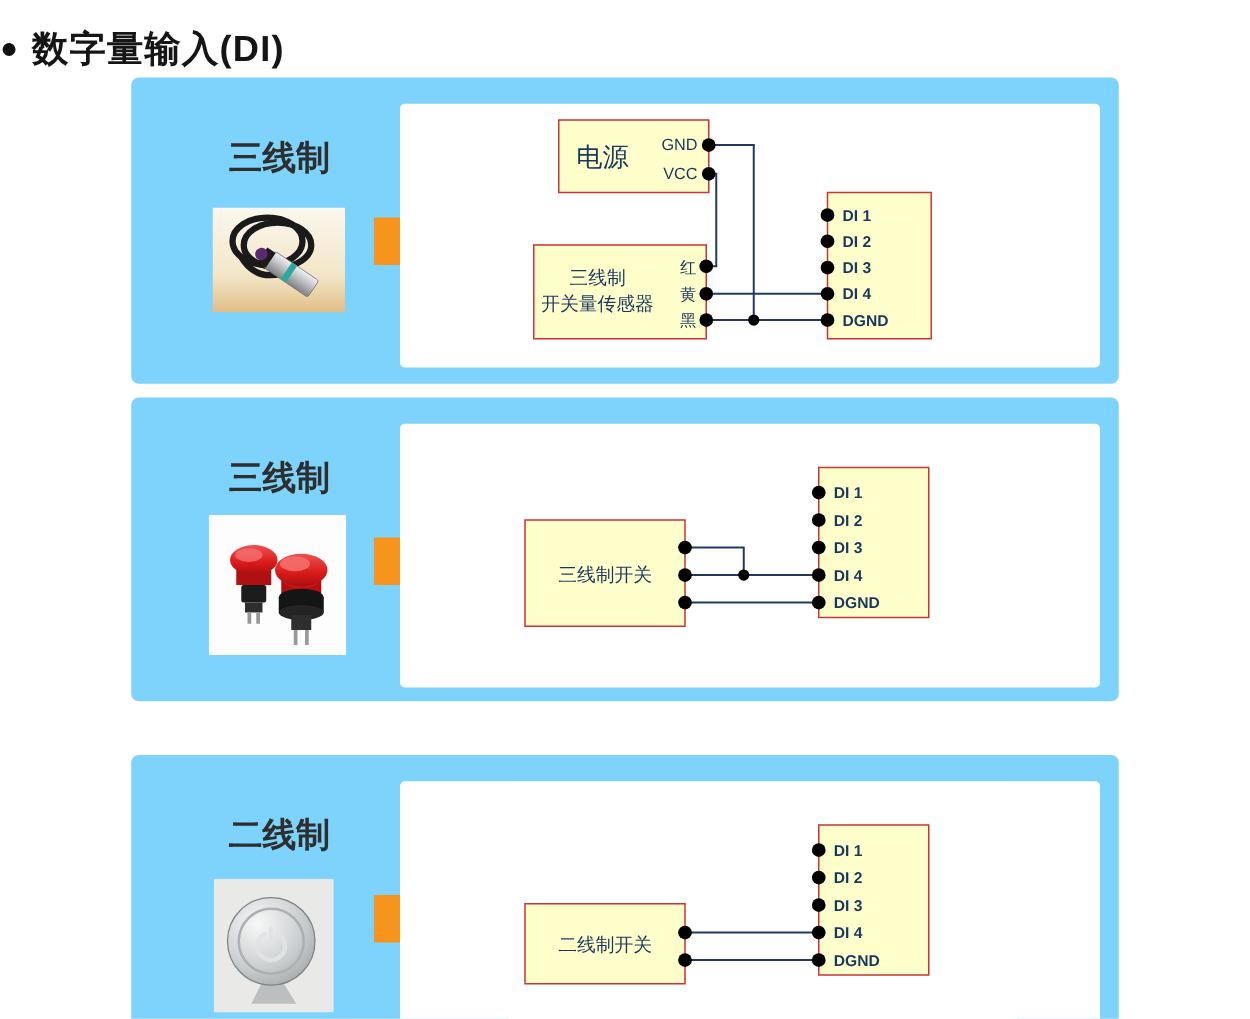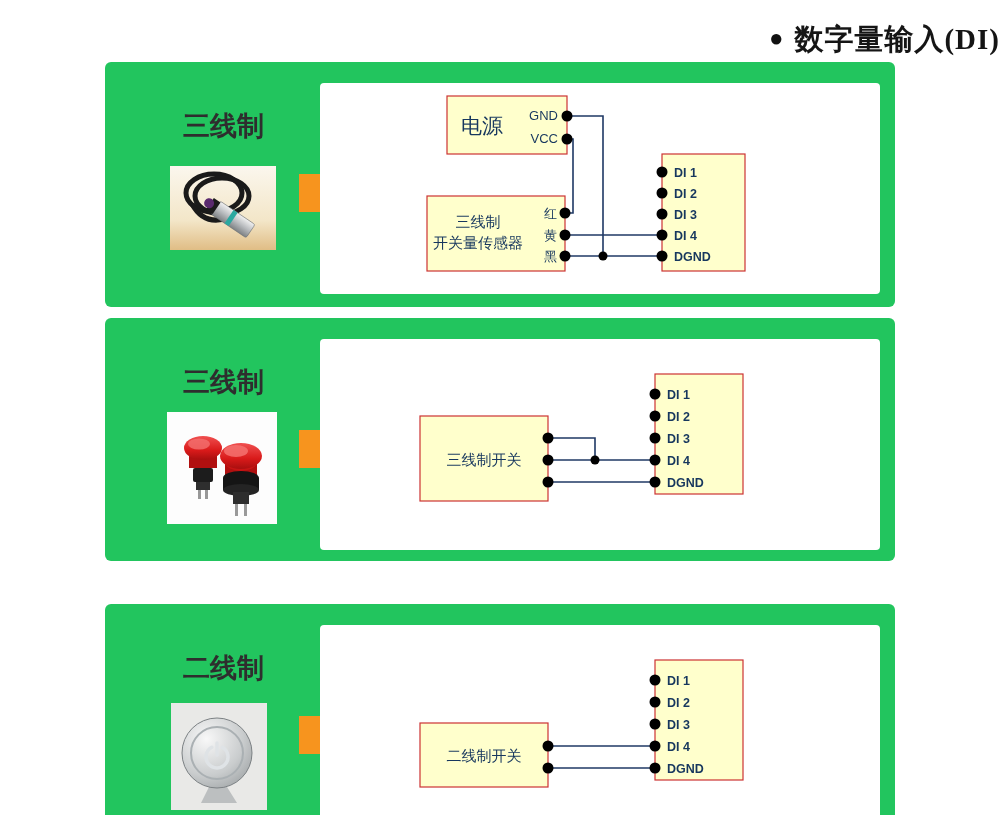--- a/index.html
+++ b/index.html
@@ -1,21 +1,21 @@
 <!DOCTYPE html>
 <html><head>
 <meta charset="utf-8">
 <style>
   html,body{margin:0;padding:0;}
   body{width:1000px;height:815px;background:#ffffff;position:relative;overflow:hidden;
        font-family:"Liberation Sans",sans-serif;}
-  .title{position:absolute;top:20px;left:0;width:1000px;text-align:right;
-         font-size:29px;font-weight:600;color:#151515;letter-spacing:1px;font-family:Liberation Serif, serif;}
+  .title{position:absolute;top:20px;left:0;width:1000px;text-align:left;
+         font-size:29px;font-weight:600;color:#151515;letter-spacing:1px;}
   .bullet{display:inline-block;margin-right:10px;font-size:24px;vertical-align:3px;color:#111;}
-  .band{position:absolute;left:105px;width:790px;background:#22c55e;border-radius:6px;}
+  .band{position:absolute;left:105px;width:790px;background:#7dd3fc;border-radius:6px;}
   .band1{top:62px;height:245px;}
   .band2{top:318px;height:243px;}
   .band3{top:604px;height:244px;}
   .band-label{position:absolute;left:78px;top:46px;font-size:27px;font-weight:bold;color:#2e2e2e;}
   .photo{position:absolute;}
   .photo svg{display:block;width:100%;height:100%;}
   .photo1{left:65px;top:104px;width:106px;height:84px;}
   .photo2{left:62px;top:94px;width:110px;height:112px;}
   .photo3{left:66px;top:99px;width:96px;height:107px;}
   .arrow{position:absolute;left:194px;top:88px;width:52px;height:86px;}

